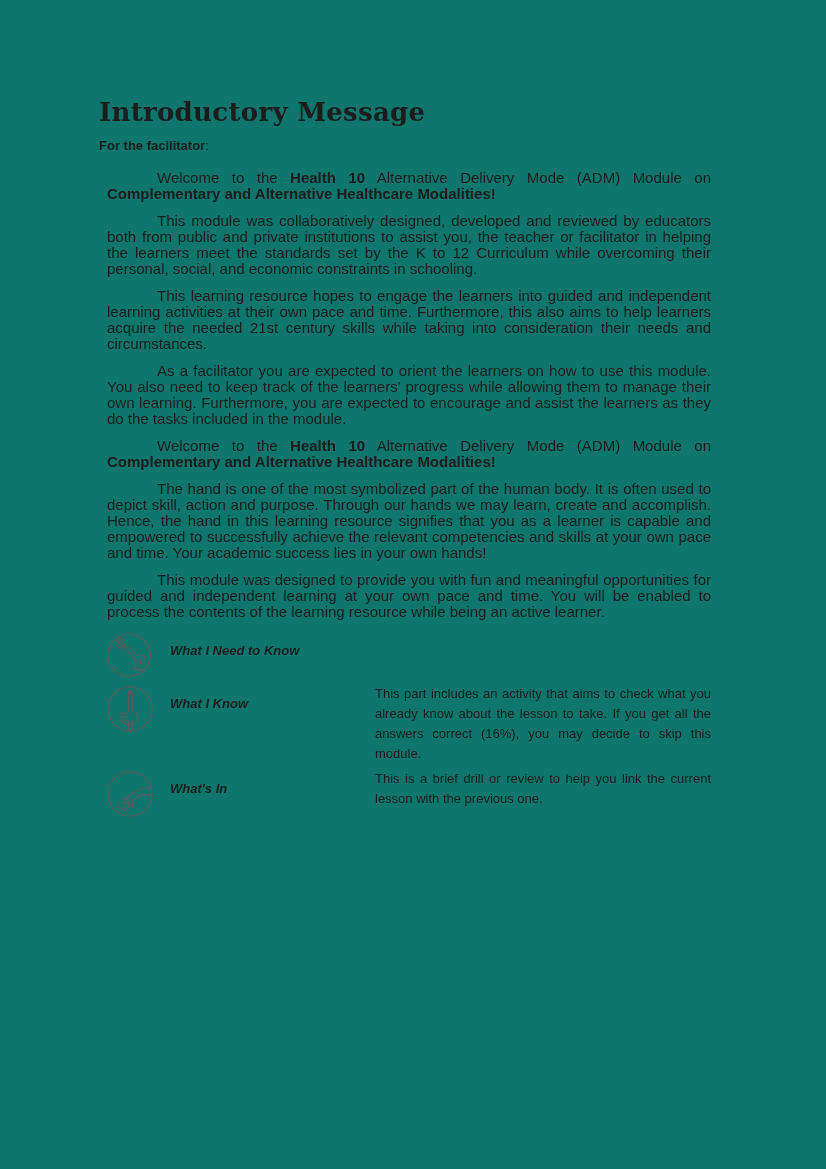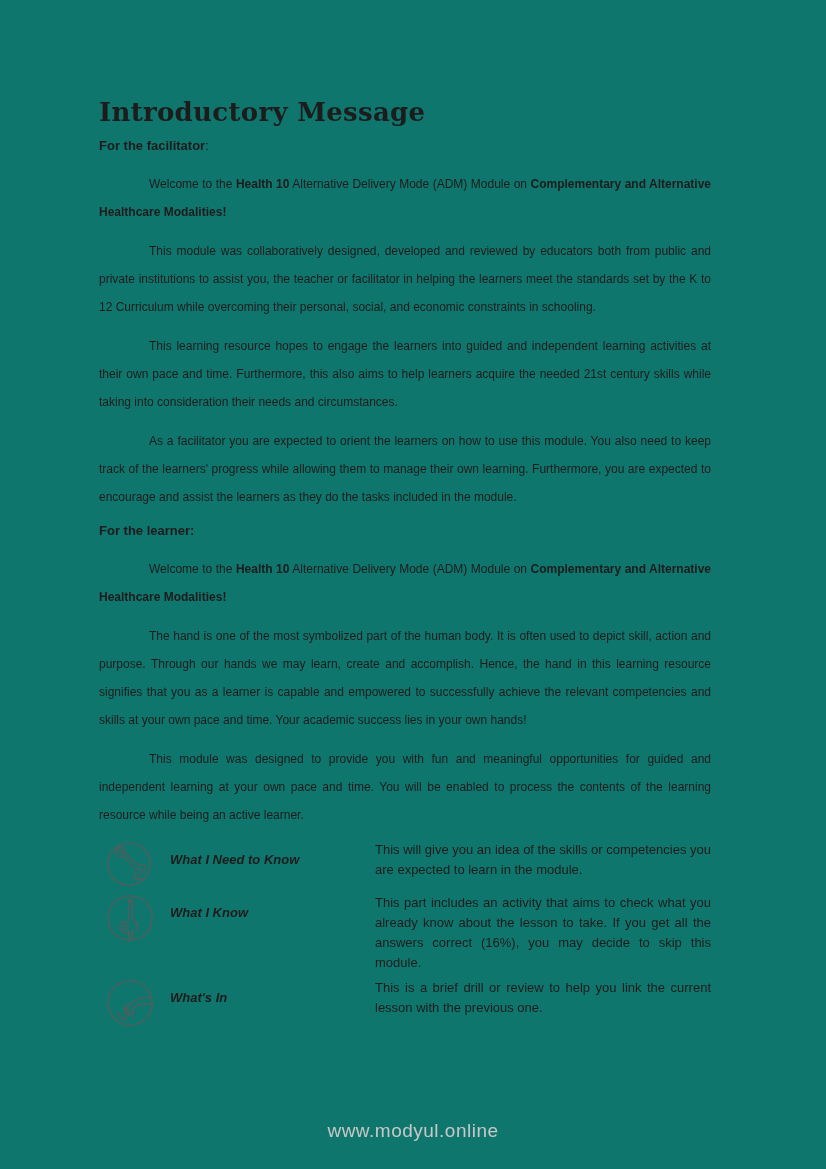--- a/index.html
+++ b/index.html
@@ -8,22 +8,22 @@
     font-family:"Liberation Sans", sans-serif;color:#1c1c1c;
   }
   .content{position:absolute;left:99px;top:97px;width:612px;}
   h1.doc-title{
     font-family:"DejaVu Serif", serif;font-weight:700;
     font-size:26px;line-height:30px;letter-spacing:.3px;margin:0 0 10px 0;
   }
   .sec-heading{font-size:13px;line-height:17px;margin:0 0 16px 0;}
   .sec-heading .b{font-weight:bold;}
   .para{
-    font-size:12px;line-height:28px;text-align:justify;text-indent:50px;
-    margin:0 0 11px 0;
+    font-size:15px;line-height:16px;text-align:justify;text-indent:50px;
+    margin:0 0 11px 8px;
   }
   .b{font-weight:bold;}
   .icon-table{margin-top:0;}
   .icon-row{display:flex;align-items:flex-start;margin-bottom:5px;}
   .icon-cell{flex:0 0 71px;padding-left:6px;box-sizing:border-box;}
   .icon-cell svg{display:block;}
   .label-cell{
     flex:0 0 205px;box-sizing:border-box;padding-top:12px;
     font-size:13px;font-weight:bold;font-style:italic;
   }
@@ -45,21 +45,20 @@
     <h1 class="doc-title">Introductory Message</h1>
 
     <p class="sec-heading"><span class="b">For the facilitator</span><span>:</span></p>
 
     <p class="para"><span>Welcome to the </span><span class="b">Health 10</span><span> Alternative Delivery Mode (ADM) Module on </span><span class="b">Complementary and Alternative Healthcare Modalities!</span></p>
 
     <p class="para">This module was collaboratively designed, developed and reviewed by educators both from public and private institutions to assist you, the teacher or facilitator in helping the learners meet the standards set by the K to 12 Curriculum while overcoming their personal, social, and economic constraints in schooling.</p>
     <p class="para">This learning resource hopes to engage the learners into guided and independent learning activities at their own pace and time. Furthermore, this also aims to help learners acquire the needed 21st century skills while taking into consideration their needs and circumstances.</p>
     <p class="para">As a facilitator you are expected to orient the learners on how to use this module. You also need to keep track of the learners' progress while allowing them to manage their own learning. Furthermore, you are expected to encourage and assist the learners as they do the tasks included in the module.</p>
 
-    <p class="sec-heading"><span class="b">For the learner:</span></p>
 
     <p class="para"><span>Welcome to the </span><span class="b">Health 10</span><span> Alternative Delivery Mode (ADM) Module on </span><span class="b">Complementary and Alternative Healthcare Modalities!</span></p>
 
     <p class="para">The hand is one of the most symbolized part of the human body. It is often used to depict skill, action and purpose. Through our hands we may learn, create and accomplish. Hence, the hand in this learning resource signifies that you as a learner is capable and empowered to successfully achieve the relevant competencies and skills at your own pace and time. Your academic success lies in your own hands!</p>
     <p class="para">This module was designed to provide you with fun and meaningful opportunities for guided and independent learning at your own pace and time. You will be enabled to process the contents of the learning resource while being an active learner.</p>
 
     <div class="icon-table">
 
       <div class="icon-row">
         <div class="icon-cell">
@@ -67,23 +66,20 @@
             <circle class="lineart" cx="26" cy="26" r="23"></circle>
             <circle class="lineart" cx="17" cy="13" r="5.5" fill="#ececec"></circle>
             <path class="lineart" d="M14 10 l5 6 M16 9 l5 5"></path>
             <path class="lineart" d="M20.5 17.5 L29 27.5 M24 15.5 L32 24"></path>
             <path class="lineart" d="M29 27.5 c2.5 3 5.5 4.5 9 4 M32 24 c3 2.5 6.5 3.5 10 2.5"></path>
             <path class="lineart" d="M42 26.5 c2.5 2.5 2 6 -1 8 M38 31.5 c1.5 2.5 0.5 5.5 -2.5 7 M33 34.5 c1 2.5 0 5 -2.5 6"></path>
             <path class="lineart" d="M30.5 40.5 c3.5 2 7.5 2.5 11 1"></path>
           </svg>
         </div>
         <div class="label-cell">What I Need to Know</div>
-        <div class="desc-cell">
-          <p>This will give you an idea of the skills or competencies you are expected to learn in the module.</p>
-        </div>
       </div>
 
       <div class="icon-row">
         <div class="icon-cell">
           <svg width="50" height="50" viewBox="0 0 52 52">
             <circle class="lineart" cx="26" cy="26" r="23"></circle>
             <path class="lineart" d="M24.5 8 V28 M28.5 8 V28"></path>
             <rect x="25.3" y="6" width="2.6" height="4.5" fill="#5a5a5a" stroke="none"></rect>
             <path class="lineart" d="M24.5 40 V47 M28.5 40 V47 M24.5 47 l2 2.5 l2 -2.5"></path>
             <path class="lineart" d="M19 29 c-3 1 -4.5 4 -3.5 7 c1 3.5 4.5 6 9 6 c4.5 0 8.5 -2.5 9.5 -6 c0.8 -3 -0.5 -5.5 -3 -6.5"></path>
@@ -110,14 +106,13 @@
         </div>
         <div class="label-cell">What's In</div>
         <div class="desc-cell">
           <p>This is a brief drill or review to help you link the current lesson with the previous one.</p>
         </div>
       </div>
 
     </div>
   </main>
 
-  <div class="watermark">www.modyul.online</div>
 </div>
 
 </body></html>

